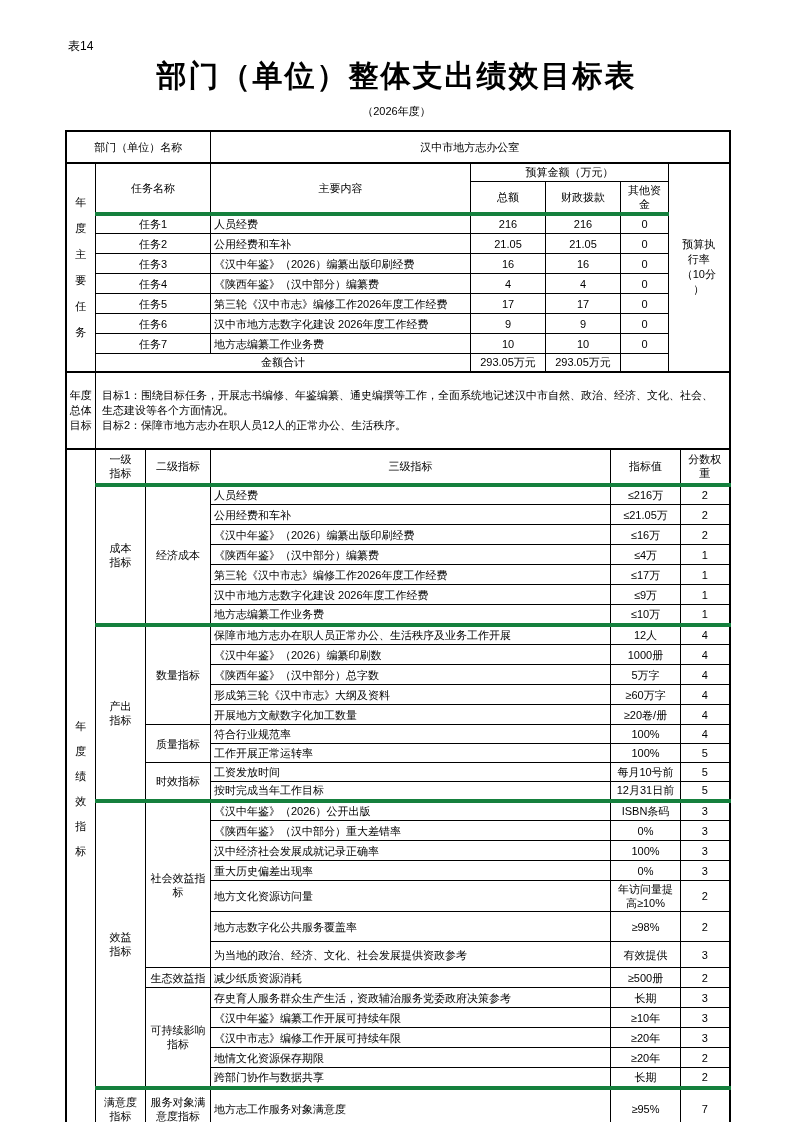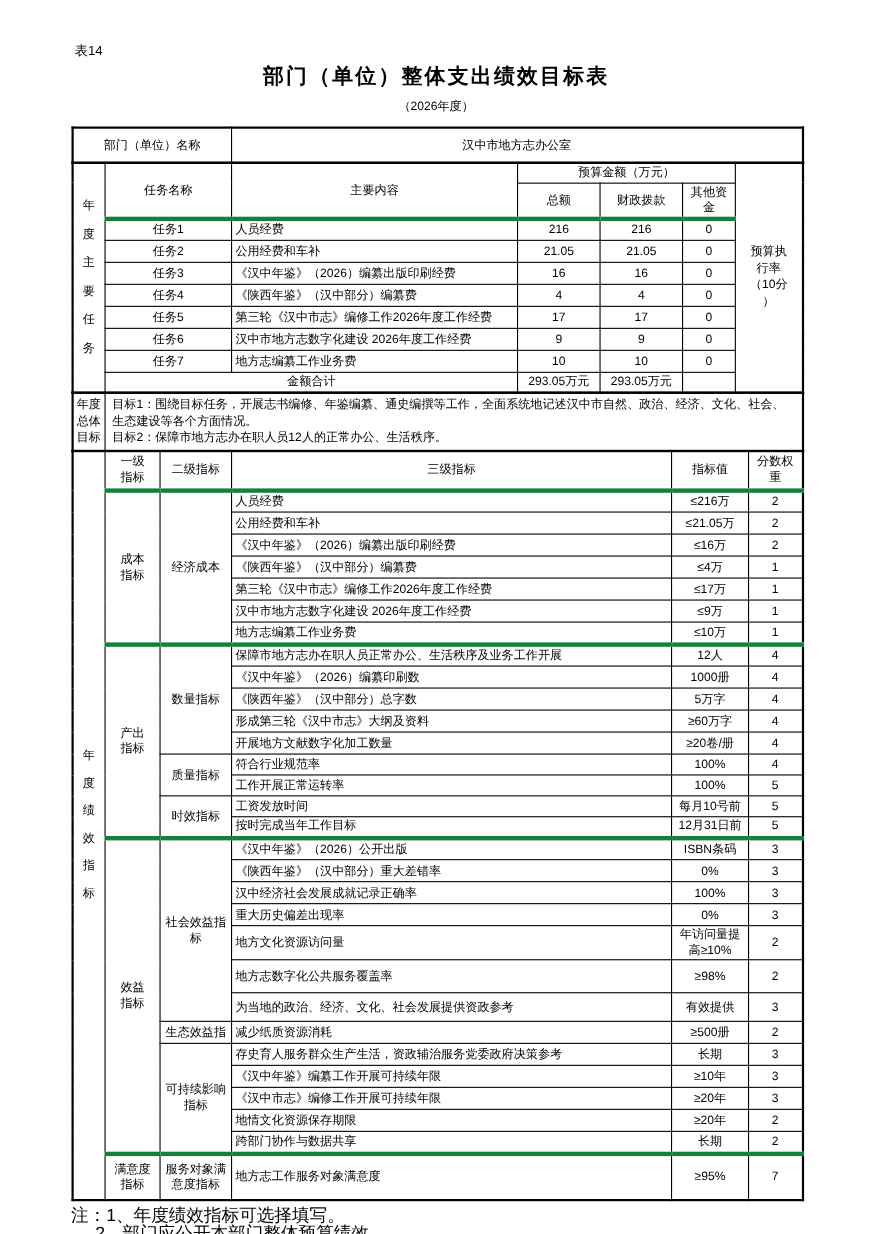--- a/index.html
+++ b/index.html
@@ -1,39 +1,39 @@
 <!DOCTYPE html>
 <html><head>
 <meta charset="utf-8">
 <style>
   html,body{margin:0;padding:0;background:#e8e8e8;}
   .page{
     position:relative;width:793px;height:1122px;margin:0 auto;background:#ffffff;
     font-family:Liberation Sans, sans-serif;color:#000;overflow:hidden;
   }
   .table-label{position:absolute;top:38px;left:68px;font-size:12px;}
-  .title{padding-top:56px;text-align:center;font-size:19px;font-weight:bold;letter-spacing:2px;}
+  .title{padding-top:56px;text-align:center;font-size:30px;font-weight:bold;letter-spacing:2px;}
   .subtitle{text-align:center;font-size:11px;margin-top:7px;}
   .tables{width:664px;margin:11px auto 0;}
   table{border-collapse:collapse;table-layout:fixed;width:664px;border:2px solid #000;}
   table + table{margin-top:-2px;}
   td{
     border:1px solid #000;font-size:11px;line-height:14px;text-align:center;
     vertical-align:middle;padding:1px 3px;overflow:hidden;word-break:break-all;
   }
   td.left{text-align:left;}
   .pre{white-space:pre-line;}
   .side{line-height:26px;}
   .side-goal{line-height:15px;}
   .side-ind{line-height:25px;}
   .exec{line-height:15px;}
   tr.thick-top td{border-top:4px solid #15803d;}
   .clip1{height:14px;overflow:hidden;}
   .nowrap-clip{white-space:nowrap;overflow:hidden;text-align:left;}
-  .goals{padding:3px 6px;line-height:15px;}
+  .goals{padding:15px 6px;line-height:15px;}
   .notes{width:664px;margin:6px auto 0;font-size:16px;line-height:16px;}
   .note2{padding-left:22px;}
   
   tr.h22{height:32px;} tr.h18{height:18px;} tr.h20{height:20px;} tr.h19{height:19px;}
   tr.h36{height:36px;} tr.h46{height:46px;border-radius:16px;} tr.h30{height:30px;} tr.h26{height:26px;}
   tr.h42{height:42px;}
 </style>
 </head>
 <body>
 

